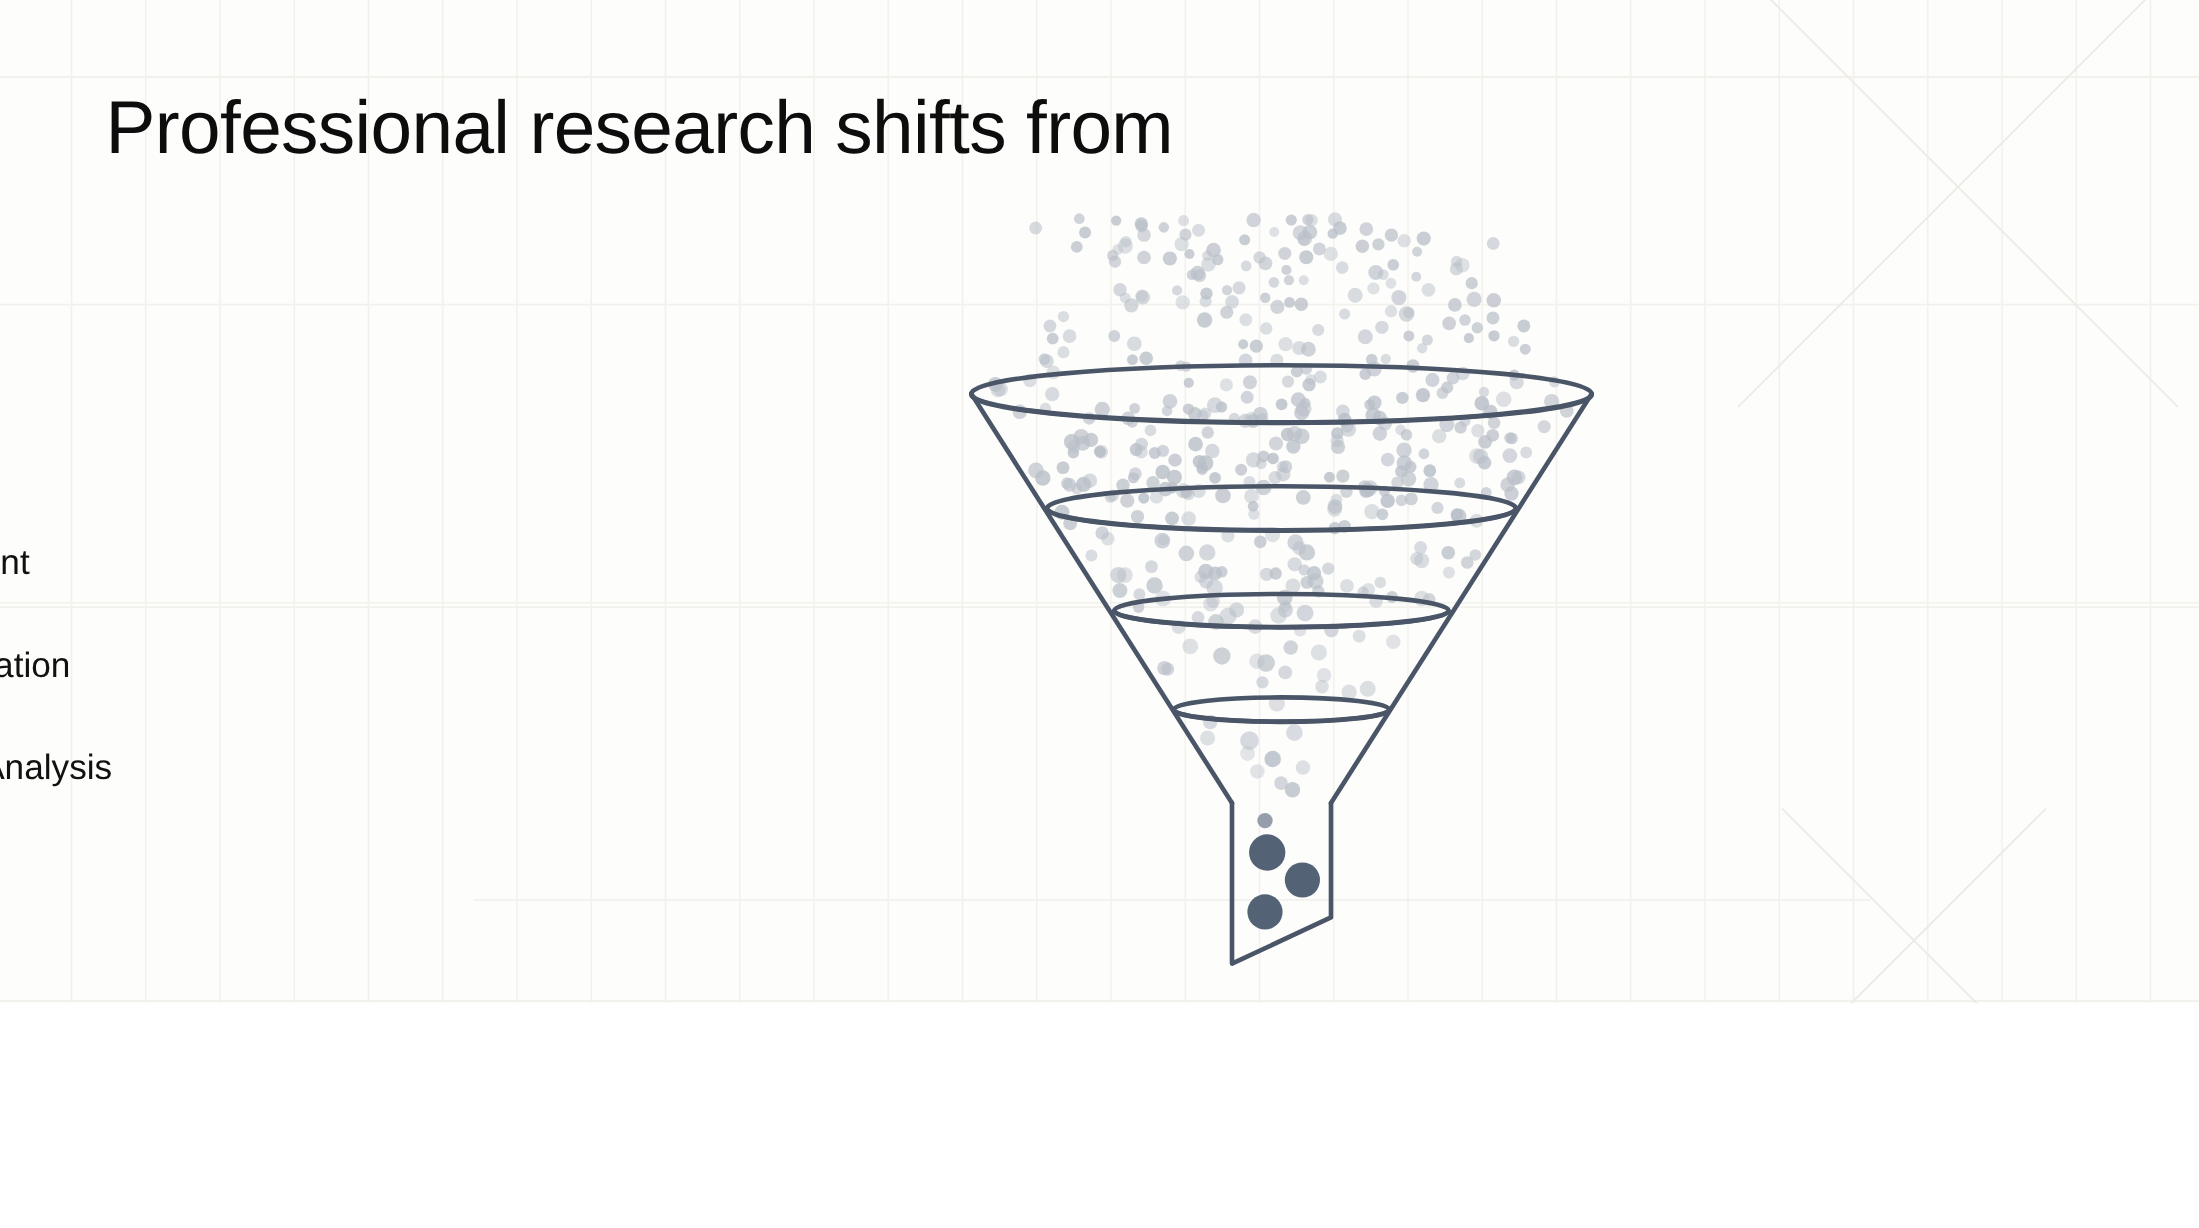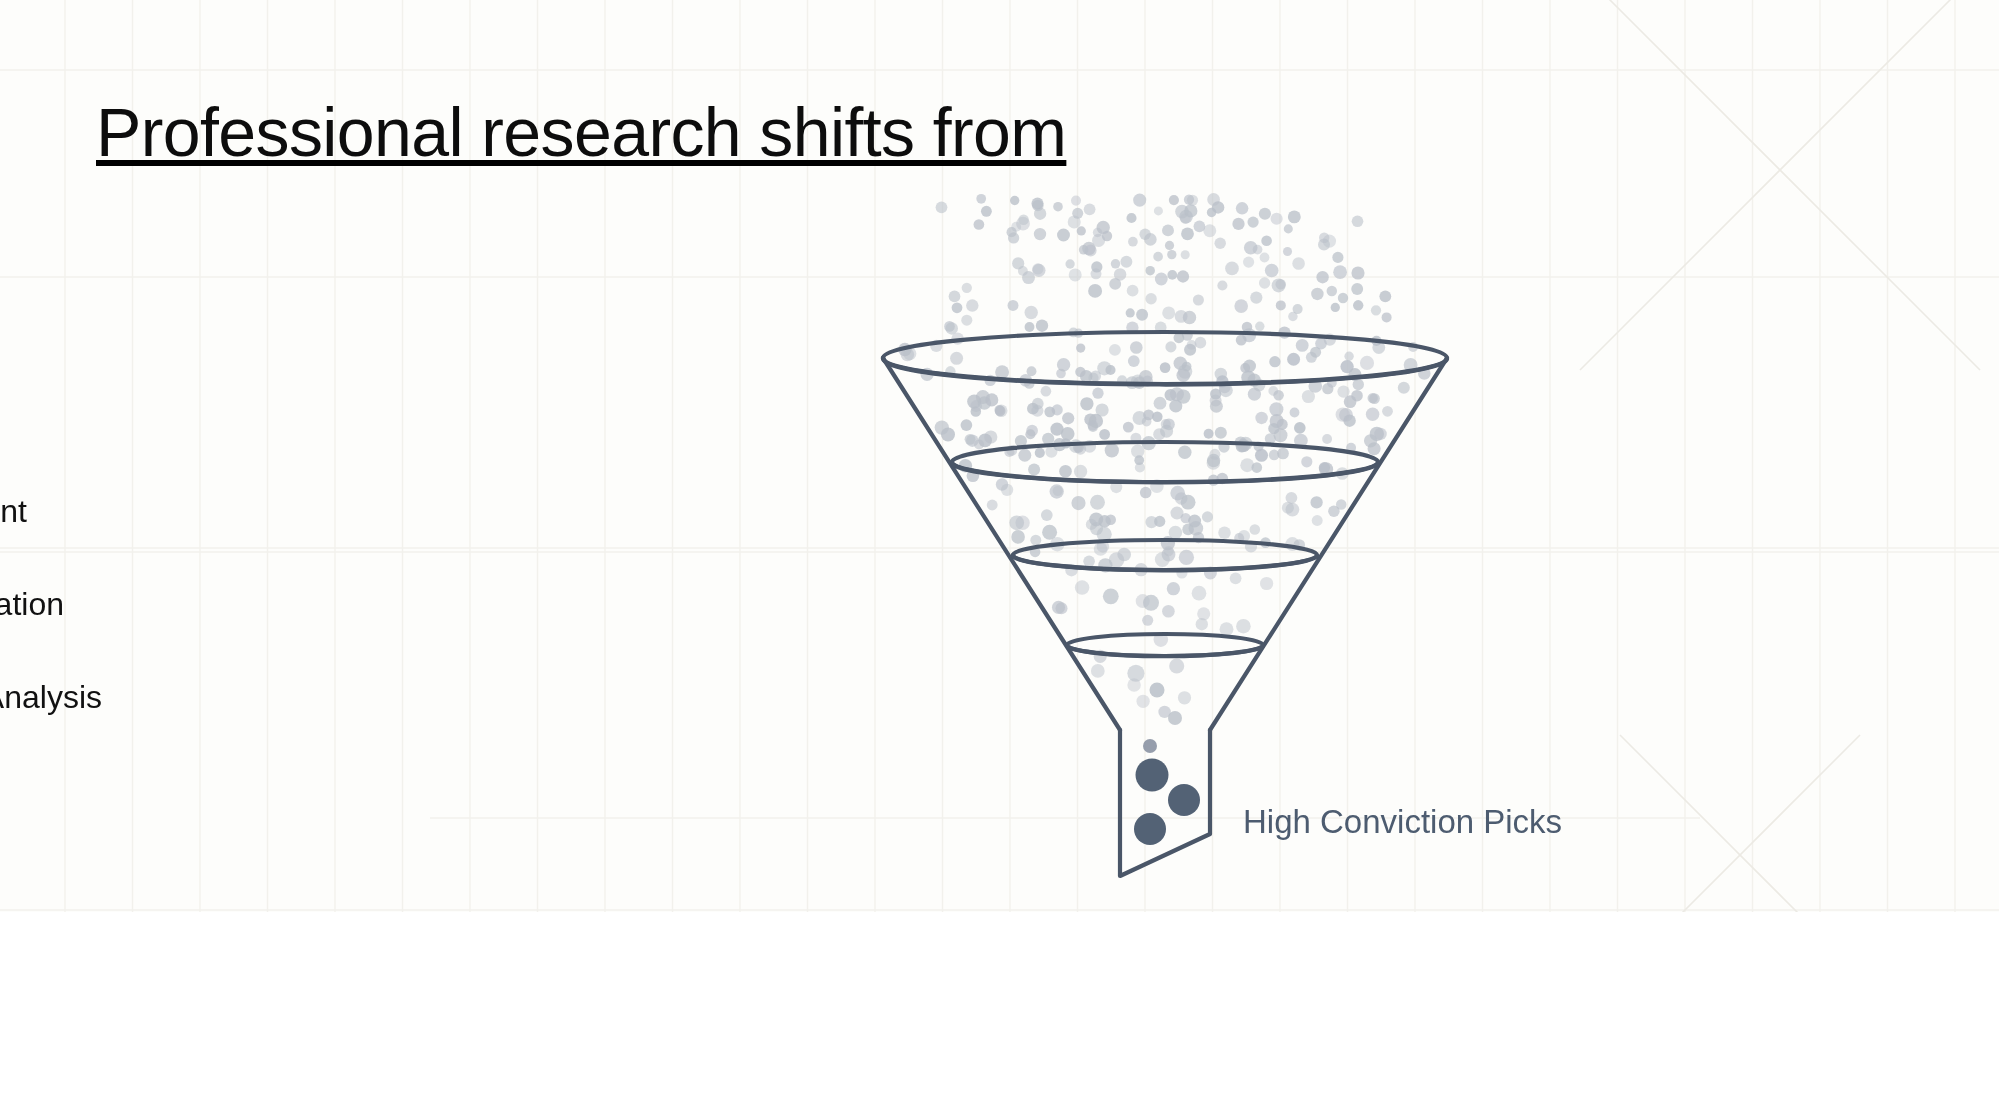--- a/index.html
+++ b/index.html
@@ -41,23 +41,22 @@
     left: 0;
     top: 0;
     width: 1999px;
     height: 912px;
   }
 
   
   #title-block {
     position: absolute;
     left: 96px;
-    top: 88px;
+    top: 72px;
     width: 1200px;
-    text-decoration: underline;
   }
   .title-line {
     font-size: 68px;
     line-height: 89px;
     font-weight: 400;
     color: #0d0d0d;
     letter-spacing: -0.6px;
     white-space: nowrap;
   }
 
@@ -619,15 +618,14 @@
     <div class="title-line">Professional research shifts from</div>
   </div>
 
   <div id="stage-labels">
 
     <div class="stage-label s1">Intimate Business Model Assessment</div>
     <div class="stage-label s2">Promoter Credibility Evaluation</div>
     <div class="stage-label s3">Order Book &amp; Trajectory Analysis</div>
   </div>
 
-  <div id="output-label">High Conviction Picks</div>
 
 </div>
 
 </body></html>

